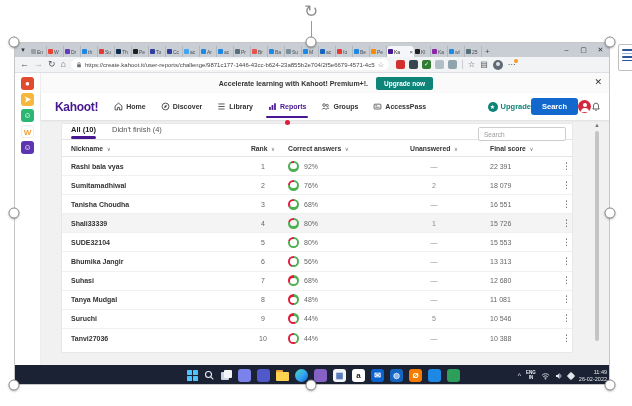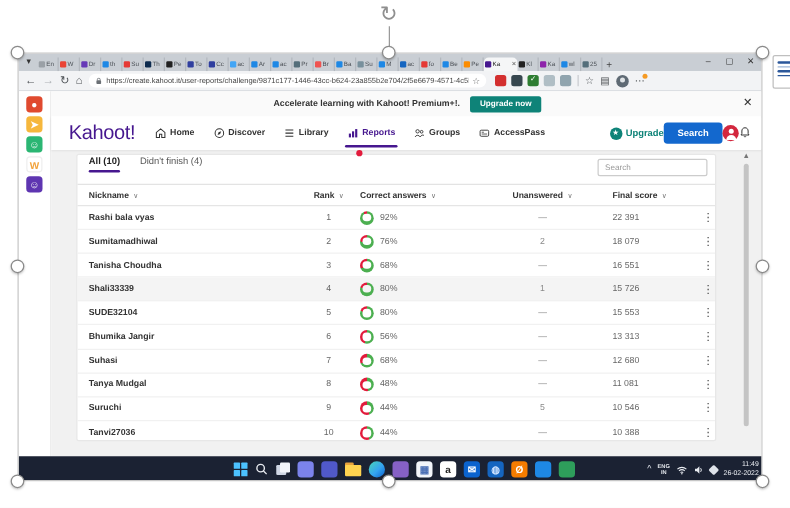--- a/index.html
+++ b/index.html
@@ -58,42 +58,42 @@
 
   
   .banner{position:absolute;left:26px;top:30px;width:570px;height:20px;background:#fafafa;display:flex;align-items:center;justify-content:center;gap:8px;}
   .banner-text{font-size:7px;font-weight:bold;color:#333;}
   .banner-btn{background:#0e8378;color:#fff;font-size:6.5px;font-weight:bold;padding:3px 8px;border-radius:2px;border:none;}
   .banner-close{position:absolute;right:9px;top:4px;font-size:9px;color:#333;}
 
   
   .navbar{position:absolute;left:26px;top:50px;width:570px;height:27px;background:#fff;box-shadow:0 1px 2px rgba(0,0,0,.08);
     display:flex;align-items:center;padding:0 10px 0 14px;z-index:3;}
-  .logo{font-size:16px;font-weight:400;color:#46178f;letter-spacing:-.3px;margin-right:16px;}
+  .logo{font-size:12px;font-weight:700;color:#46178f;letter-spacing:-.3px;margin-right:16px;}
   .nav-items{display:flex;align-items:center;gap:15px;height:100%;}
   .nav-item{display:flex;align-items:center;gap:3px;height:100%;position:relative;}
   .nav-item svg{width:9px;height:9px;}
   .nav-item .lbl{font-size:7px;color:#333;font-weight:bold;}
   .nav-item.active .lbl{color:#46178f;}
   .nav-item.active::after{content:"";position:absolute;left:-2px;right:-2px;bottom:2px;height:2px;background:#46178f;border-radius:1px;}
   .nav-right{margin-left:auto;display:flex;align-items:center;}
   .upgrade{display:flex;align-items:center;gap:3px;}
   .upgrade .star{width:10px;height:10px;border-radius:50%;background:#0e8378;color:#fff;font-size:6px;line-height:10px;text-align:center;}
   .upgrade .ul{font-size:7.5px;font-weight:bold;color:#0e8378;}
   .create-btn{background:#1368ce;color:#fff;font-size:7.5px;font-weight:bold;padding:4px 11px;border-radius:3px;border:none;}
   .avatar{width:13px;height:13px;border-radius:50%;background:#d3273e;position:relative;}
   .avatar::before{content:"";position:absolute;left:4.5px;top:2.5px;width:4px;height:4px;border-radius:50%;background:#fff;}
   .avatar::after{content:"";position:absolute;left:2.5px;top:7.5px;width:8px;height:4px;border-radius:4px 4px 0 0;background:#fff;}
   .bell svg{width:10px;height:10px;}
   .reddot{position:absolute;left:270px;top:77px;width:5px;height:5px;border-radius:50%;background:#e21b3c;z-index:4;}
 
   
   .content{position:absolute;left:26px;top:77px;width:570px;height:245px;background:#f1f1f1;}
   .card{position:absolute;left:20px;top:3px;width:512px;height:230px;background:#fff;border:1px solid #e7e7e7;border-radius:2px;}
-  .cardtabs{position:relative;height:24px;border-bottom:1px solid #e3e3e3;display:flex;align-items:flex-start;padding-left:9px;gap:16px;}
+  .cardtabs{position:relative;height:16px;border-bottom:1px solid #e3e3e3;display:flex;align-items:center;padding-left:9px;gap:16px;}
   .ctab{font-size:7.5px;color:#555;padding-bottom:5px;position:relative;}
   .ctab.active{color:#222;font-weight:bold;}
   .ctab.active::after{content:"";position:absolute;left:0;right:0;bottom:0;height:2.5px;background:#46178f;border-radius:2px;}
   .search{position:absolute;right:6px;top:3px;width:88px;height:14px;border:1px solid #ccc;border-radius:2px;font-size:6.5px;padding:0 5px;color:#333;}
   .search::placeholder{color:#999;}
   .thead,.tr{display:grid;grid-template-columns:176px 50px 104px 84px 86px 1fr;align-items:center;}
   .thead{height:17px;border-bottom:1px solid #e5e5e5;font-size:6.8px;font-weight:bold;color:#333;}
   .thead .chev{font-size:5.5px;color:#777;font-weight:normal;margin-left:2px;}
   .c-nick{padding-left:9px;}
   .c-rank{text-align:center;}

